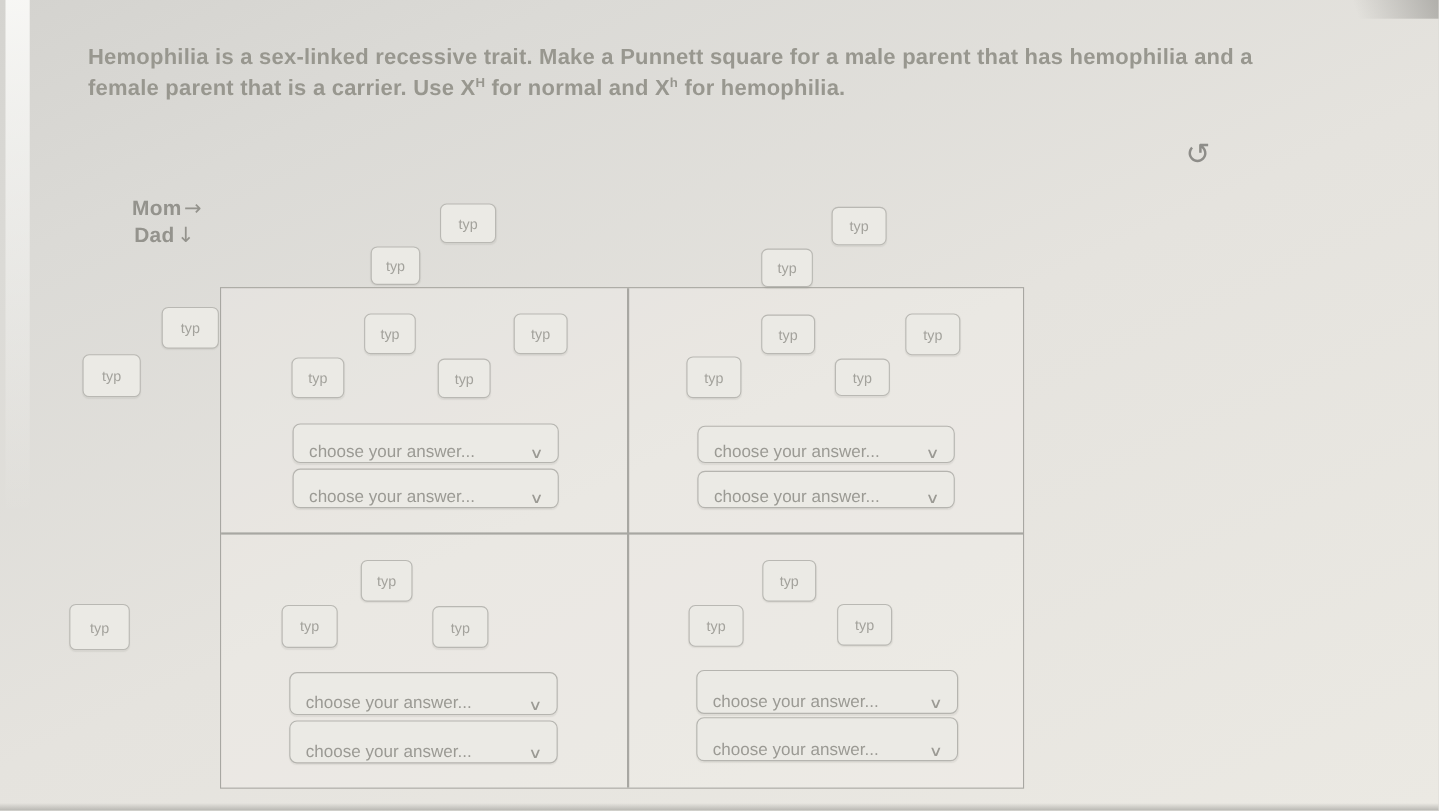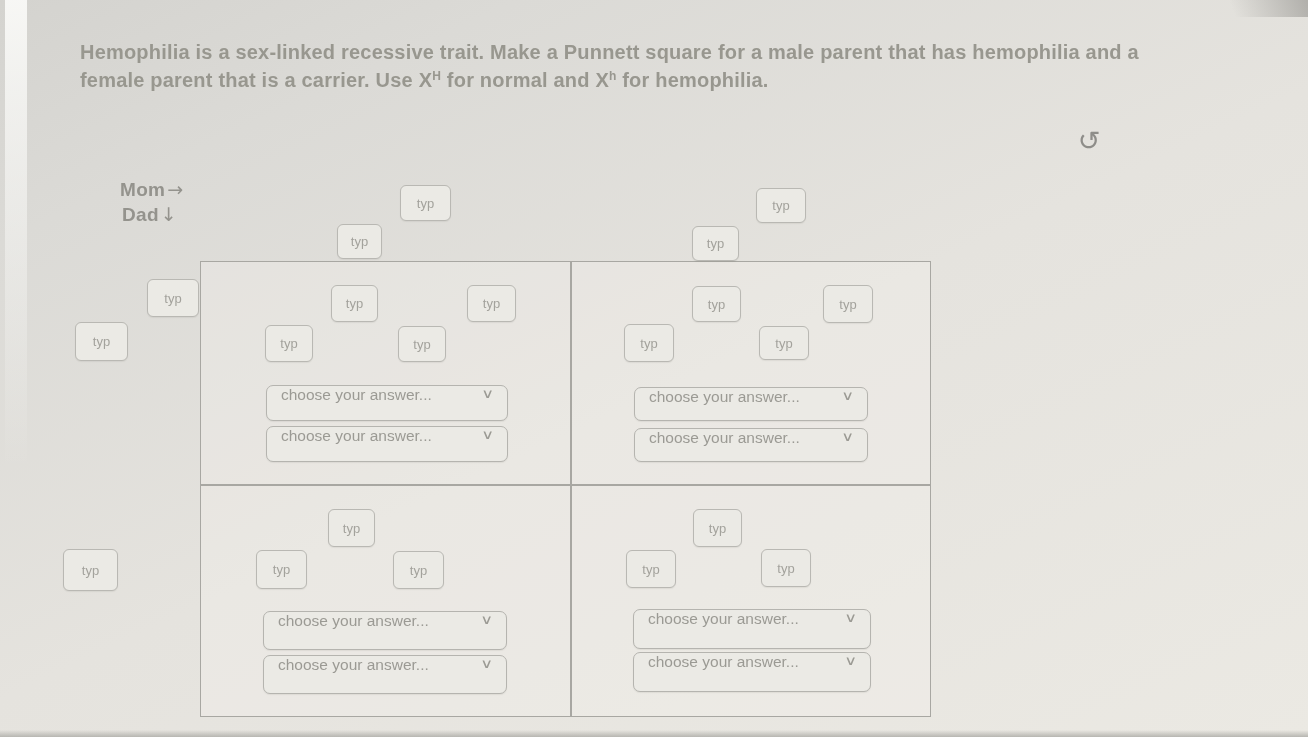--- a/index.html
+++ b/index.html
@@ -28,21 +28,21 @@
   .axis-label{position:absolute;font-size:19px;font-weight:600;color:#94938d;letter-spacing:.3px;}
   .axis-label .arrow{margin-left:2px;font-family:"DejaVu Sans",sans-serif;font-weight:400;}
   .typ-input{
     position:absolute;box-sizing:border-box;
     background:#ebeae5;border:1.5px solid #b9b8b3;border-radius:6px;
     text-align:center;font-size:13px;color:#a09f9a;outline:none;
     font-family:"Liberation Sans",sans-serif;box-shadow:0 1px 1px rgba(120,120,115,.12);
   }
   .typ-input::placeholder{color:#a3a29c;opacity:1;}
   .dropdown{
-    position:absolute;box-sizing:border-box;display:flex;align-items:flex-start;justify-content:space-between;
+    position:absolute;box-sizing:border-box;display:flex;align-items:flex-end;justify-content:space-between;
     background:#ebeae5;border:1.5px solid #b5b4af;border-radius:7px;padding:0 14px;
     font-size:15.5px;color:#9b9a94;cursor:pointer;box-shadow:0 1px 1px rgba(120,120,115,.12);
   }
   .dropdown .chev{font-size:13px;color:#9b9a94;transform:scaleX(1.35);font-family:"DejaVu Sans",sans-serif;}
   .grid{
     position:absolute;left:200px;top:261px;width:731px;height:456px;box-sizing:border-box;
     border:1.5px solid #a8a7a2;background:rgba(247,246,241,.28);
   }
   .grid .vline{position:absolute;left:369px;top:0;width:1.5px;height:100%;background:#a8a7a2;}
   .grid .hline{position:absolute;left:0;top:222px;width:100%;height:1.5px;background:#a8a7a2;}

